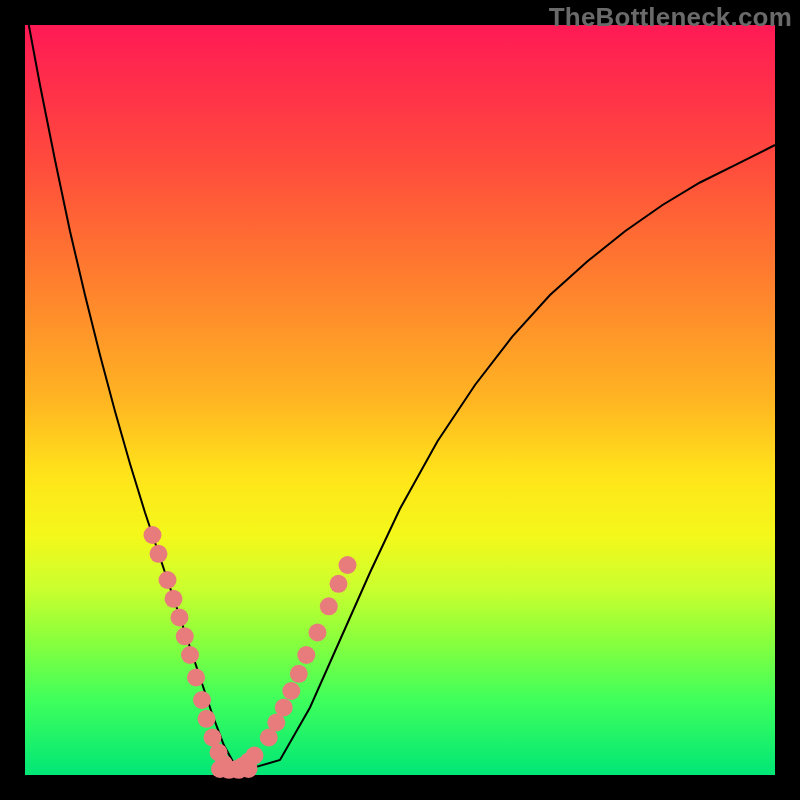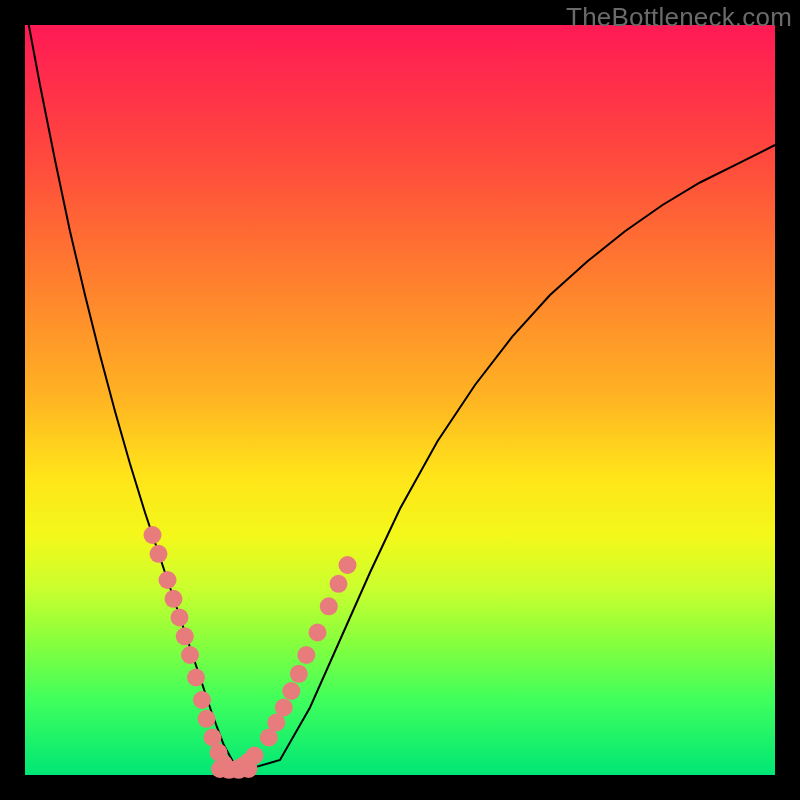--- a/index.html
+++ b/index.html
@@ -36,21 +36,21 @@
       #8aff3c 82%,
       #3fff5c 90%,
       #00e676 100%);
   }
   .watermark {
     position: absolute;
     top: 2px;
     right: 8px;
     color: #6a6a6a;
     font-size: 26px;
-    font-weight: 400;
+    font-weight: 700;
     letter-spacing: 0.2px;
     user-select: none;
   }
   svg.overlay {
     position: absolute;
     left: 25px;
     top: 25px;
     width: 750px;
     height: 750px;
     overflow: visible;

